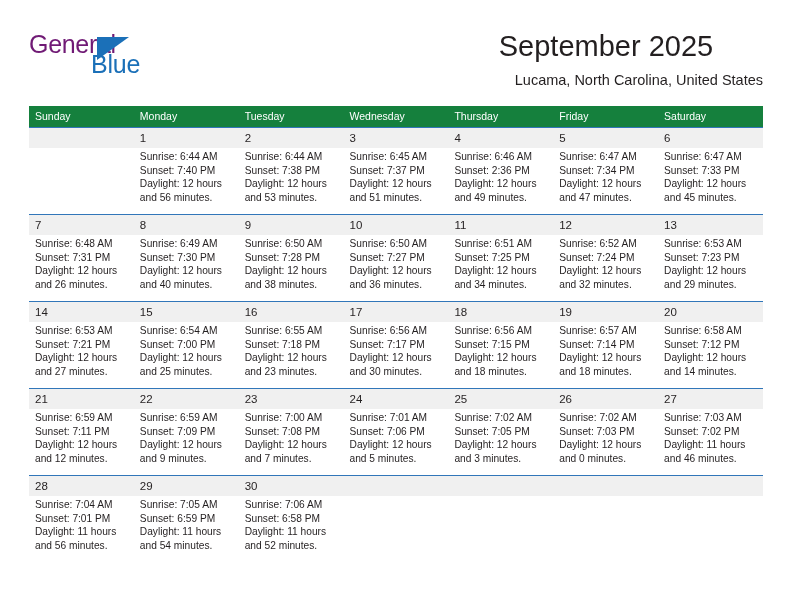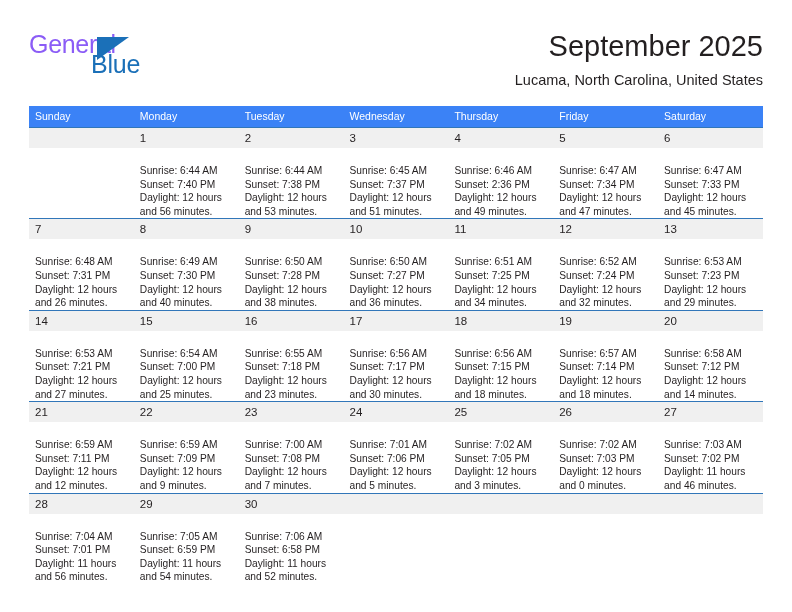--- a/index.html
+++ b/index.html
@@ -35,21 +35,21 @@
     top: 4px;
     width: 160px;
     height: 56px;
   }
   .logo-general {
     position: absolute;
     left: 0;
     top: 0;
     font-size: 25px;
     letter-spacing: -0.3px;
-    color: #8b5cf6;
+    color: #701a75;
     font-family: "Liberation Sans", sans-serif;
     line-height: 1;
   }
   .logo-triangle {
     position: absolute;
     left: 68px;
     top: 5px;
     width: 0;
     height: 0;
     border-left: 32px solid #1b70b8;
@@ -62,21 +62,21 @@
     font-size: 25px;
     color: #1b70b8;
     line-height: 1;
     letter-spacing: -0.2px;
   }
 
   .title-block {
     position: absolute;
     right: 0;
     top: 0;
-    text-align: right;
+    text-align: left;
     margin-left: 39px;
   }
   .cal-title {
     font-size: 29px;
     font-weight: normal;
     color: #231f20;
     line-height: 36px;
     white-space: nowrap;
   }
   .cal-subtitle {
@@ -91,21 +91,21 @@
   
   .calendar {
     position: absolute;
     left: 29px;
     top: 106px;
     width: 734px;
     border-collapse: collapse;
     table-layout: fixed;
   }
   .calendar th {
-    background: #3b82f6;
+    background: #15803d;
     color: #ffffff;
     font-size: 10.5px;
     font-weight: normal;
     text-align: left;
     padding: 4px 0 5px 6px;
     line-height: 12px;
   }
   .calendar td {
     vertical-align: top;
     padding: 0;
@@ -129,21 +129,21 @@
     color: #231f20;
     padding: 3px 0 3px 6px;
     line-height: 14px;
     height: 14px;
   }
   .cell.empty .daynum {
     background: #f0f0f0;
     color: transparent;
   }
   .info {
-    padding: 16px 6px 0 6px;
+    padding: 2px 6px 0 6px;
     font-size: 10.2px;
     line-height: 13.6px;
     color: #231f20;
   }
   .info div {
     white-space: nowrap;
   }
 </style>
 </head>
 <body>

